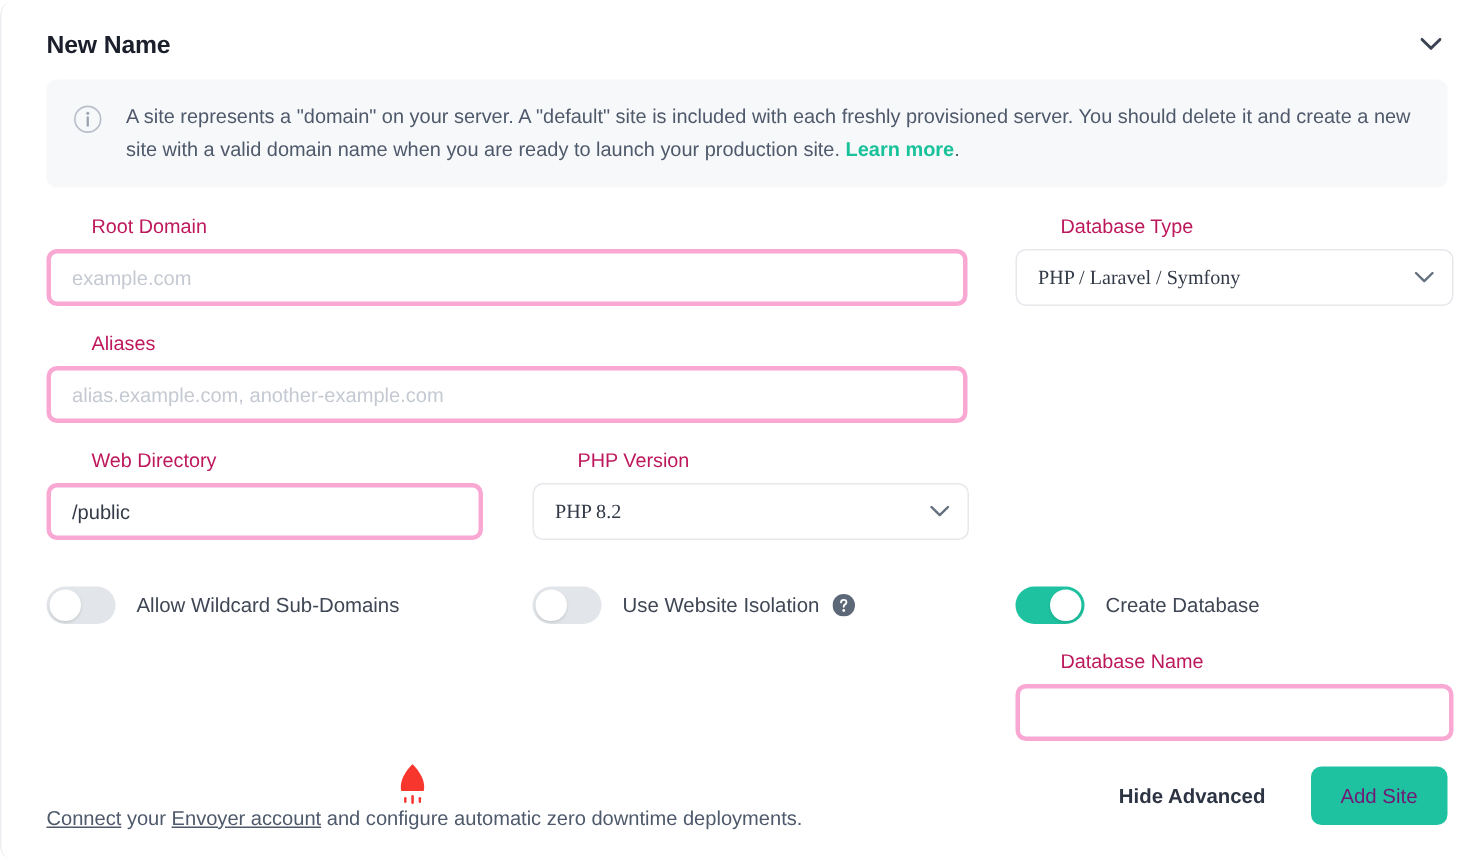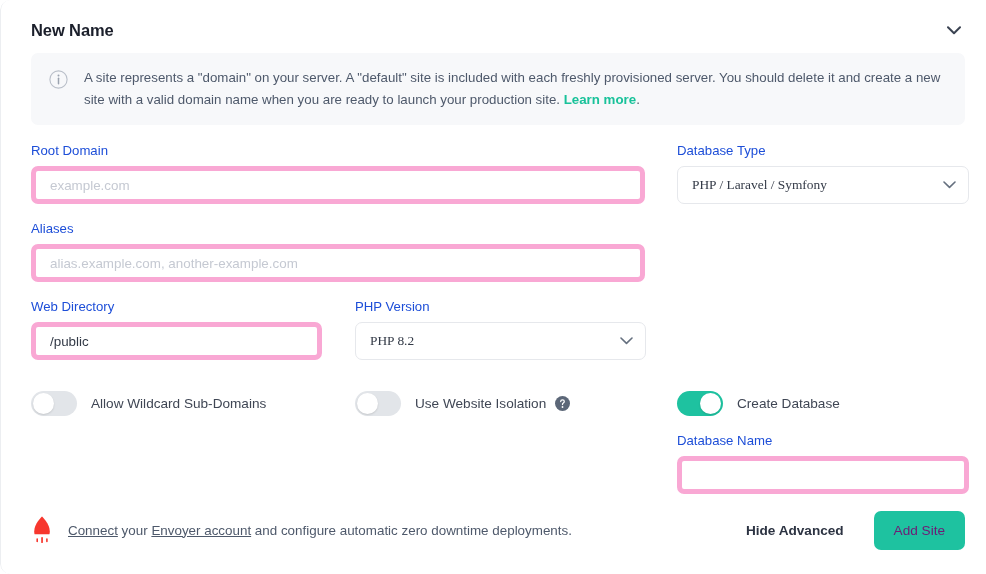--- a/index.html
+++ b/index.html
@@ -72,28 +72,29 @@
   .banner-link {
     color: #19c29a;
     font-weight: bold;
     text-decoration: none;
     cursor: pointer;
   }
 
   
   .field-label {
     font-size: 13.2px;
-    color: #1d4ed8;
+    color: #be185d;
     margin-bottom: 8px;
     display: block;
+    margin-left: 30px;
   }
   .input {
     width: 100%;
     height: 38px;
-    border: 5px solid #f9a8d4;
+    border: 3px solid #f9a8d4;
     border-radius: 7px;
     background: #ffffff;
     font-family: "Liberation Sans", sans-serif;
     font-size: 13.4px;
     color: #333a47;
     padding: 0 14px;
     outline: none;
   }
   .input::placeholder { color: #c5c9d2; }
 
@@ -163,21 +164,21 @@
   .tgl-database { position: absolute; left: 677px; top: 391px; }
   .grp-db-name { position: absolute; left: 677px; top: 433px; width: 292px; }
 
   
   .footer {
     position: absolute;
     left: 31px; top: 505px;
     width: 934px; height: 50px;
     display: flex; align-items: center; justify-content: space-between;
   }
-  .footer-left { display: flex; align-items: center; }
+  .footer-left { display: flex; align-items: center; flex-direction: column; }
   .rocket-icon { margin-right: 15px; display: flex; }
   .footer-text {
     font-size: 13.4px;
     color: #4e596b;
   }
   .footer-link {
     color: #4e596b;
     text-decoration: underline;
     cursor: pointer;
   }

